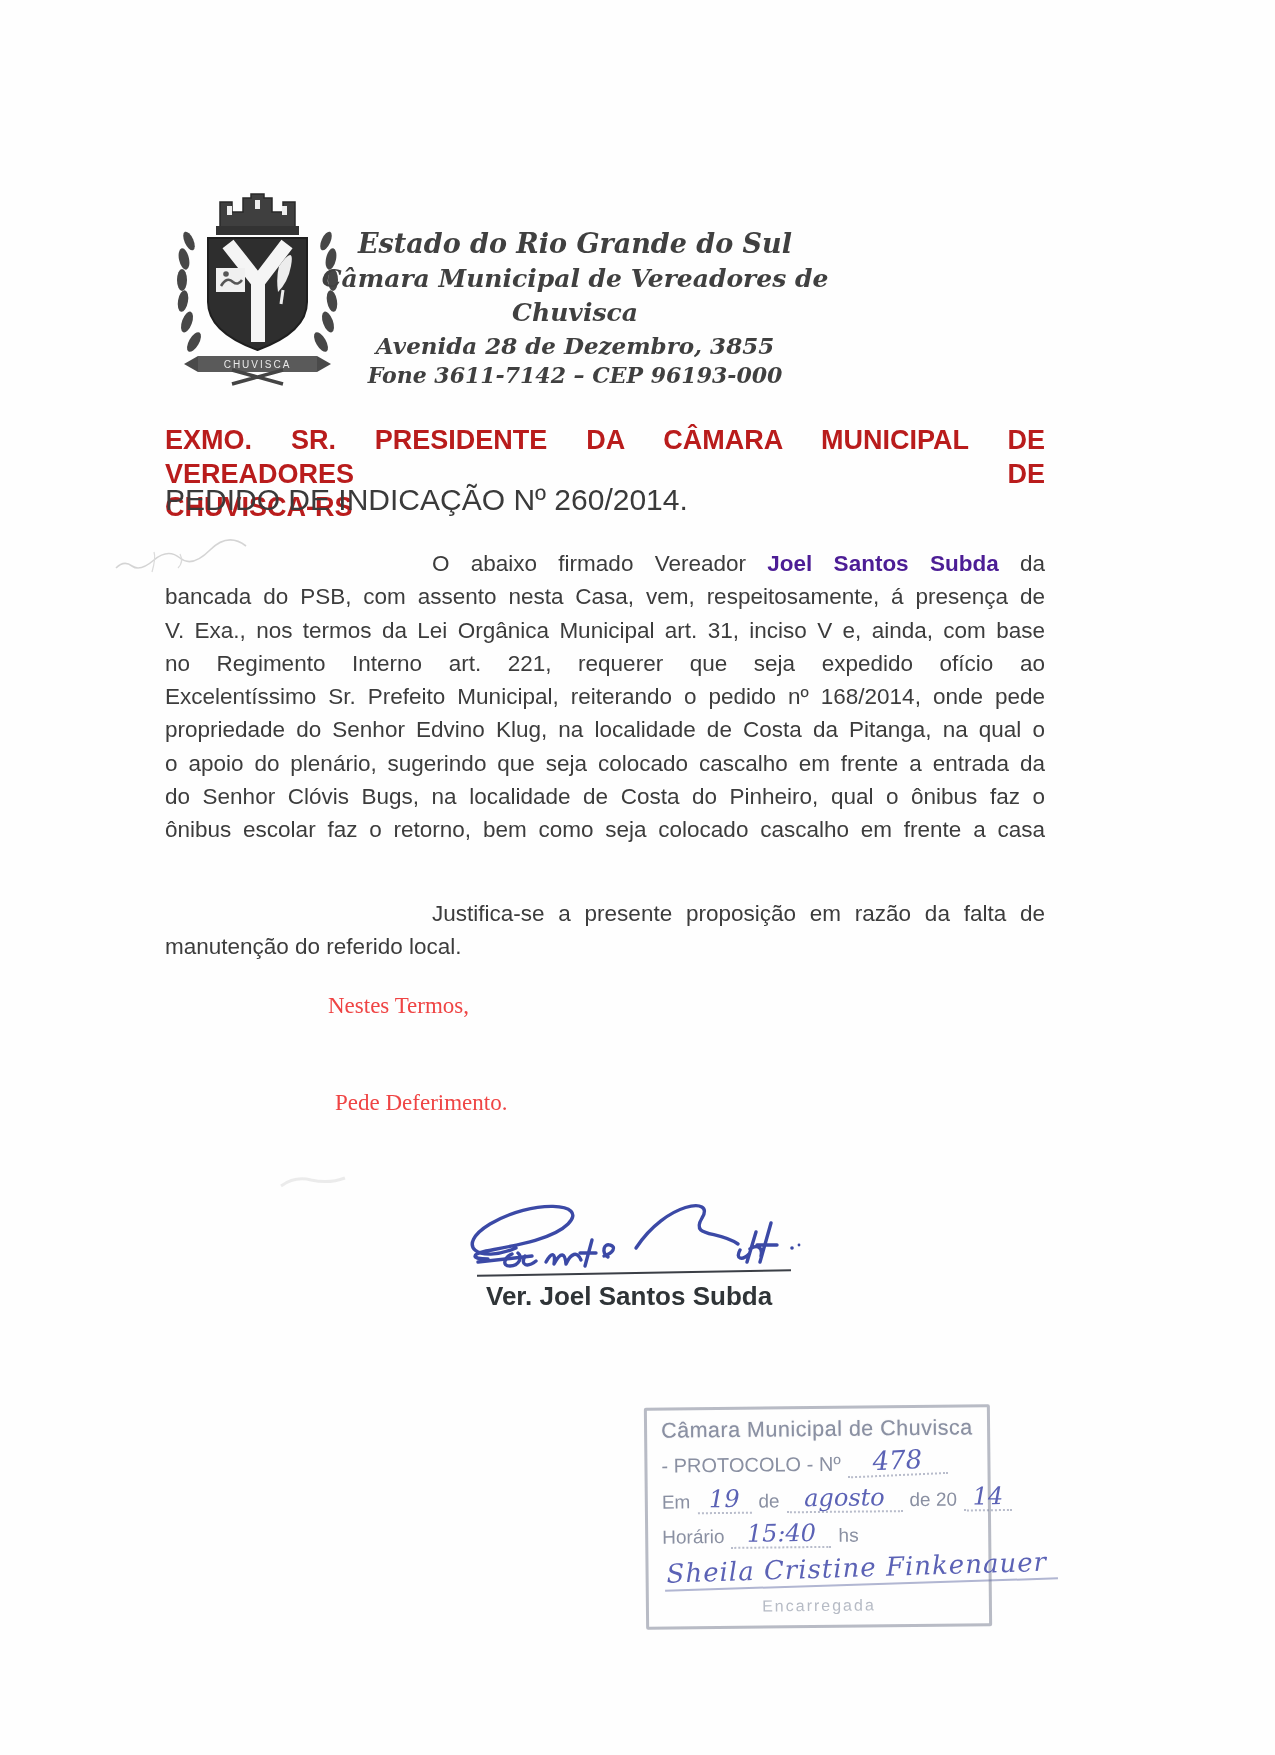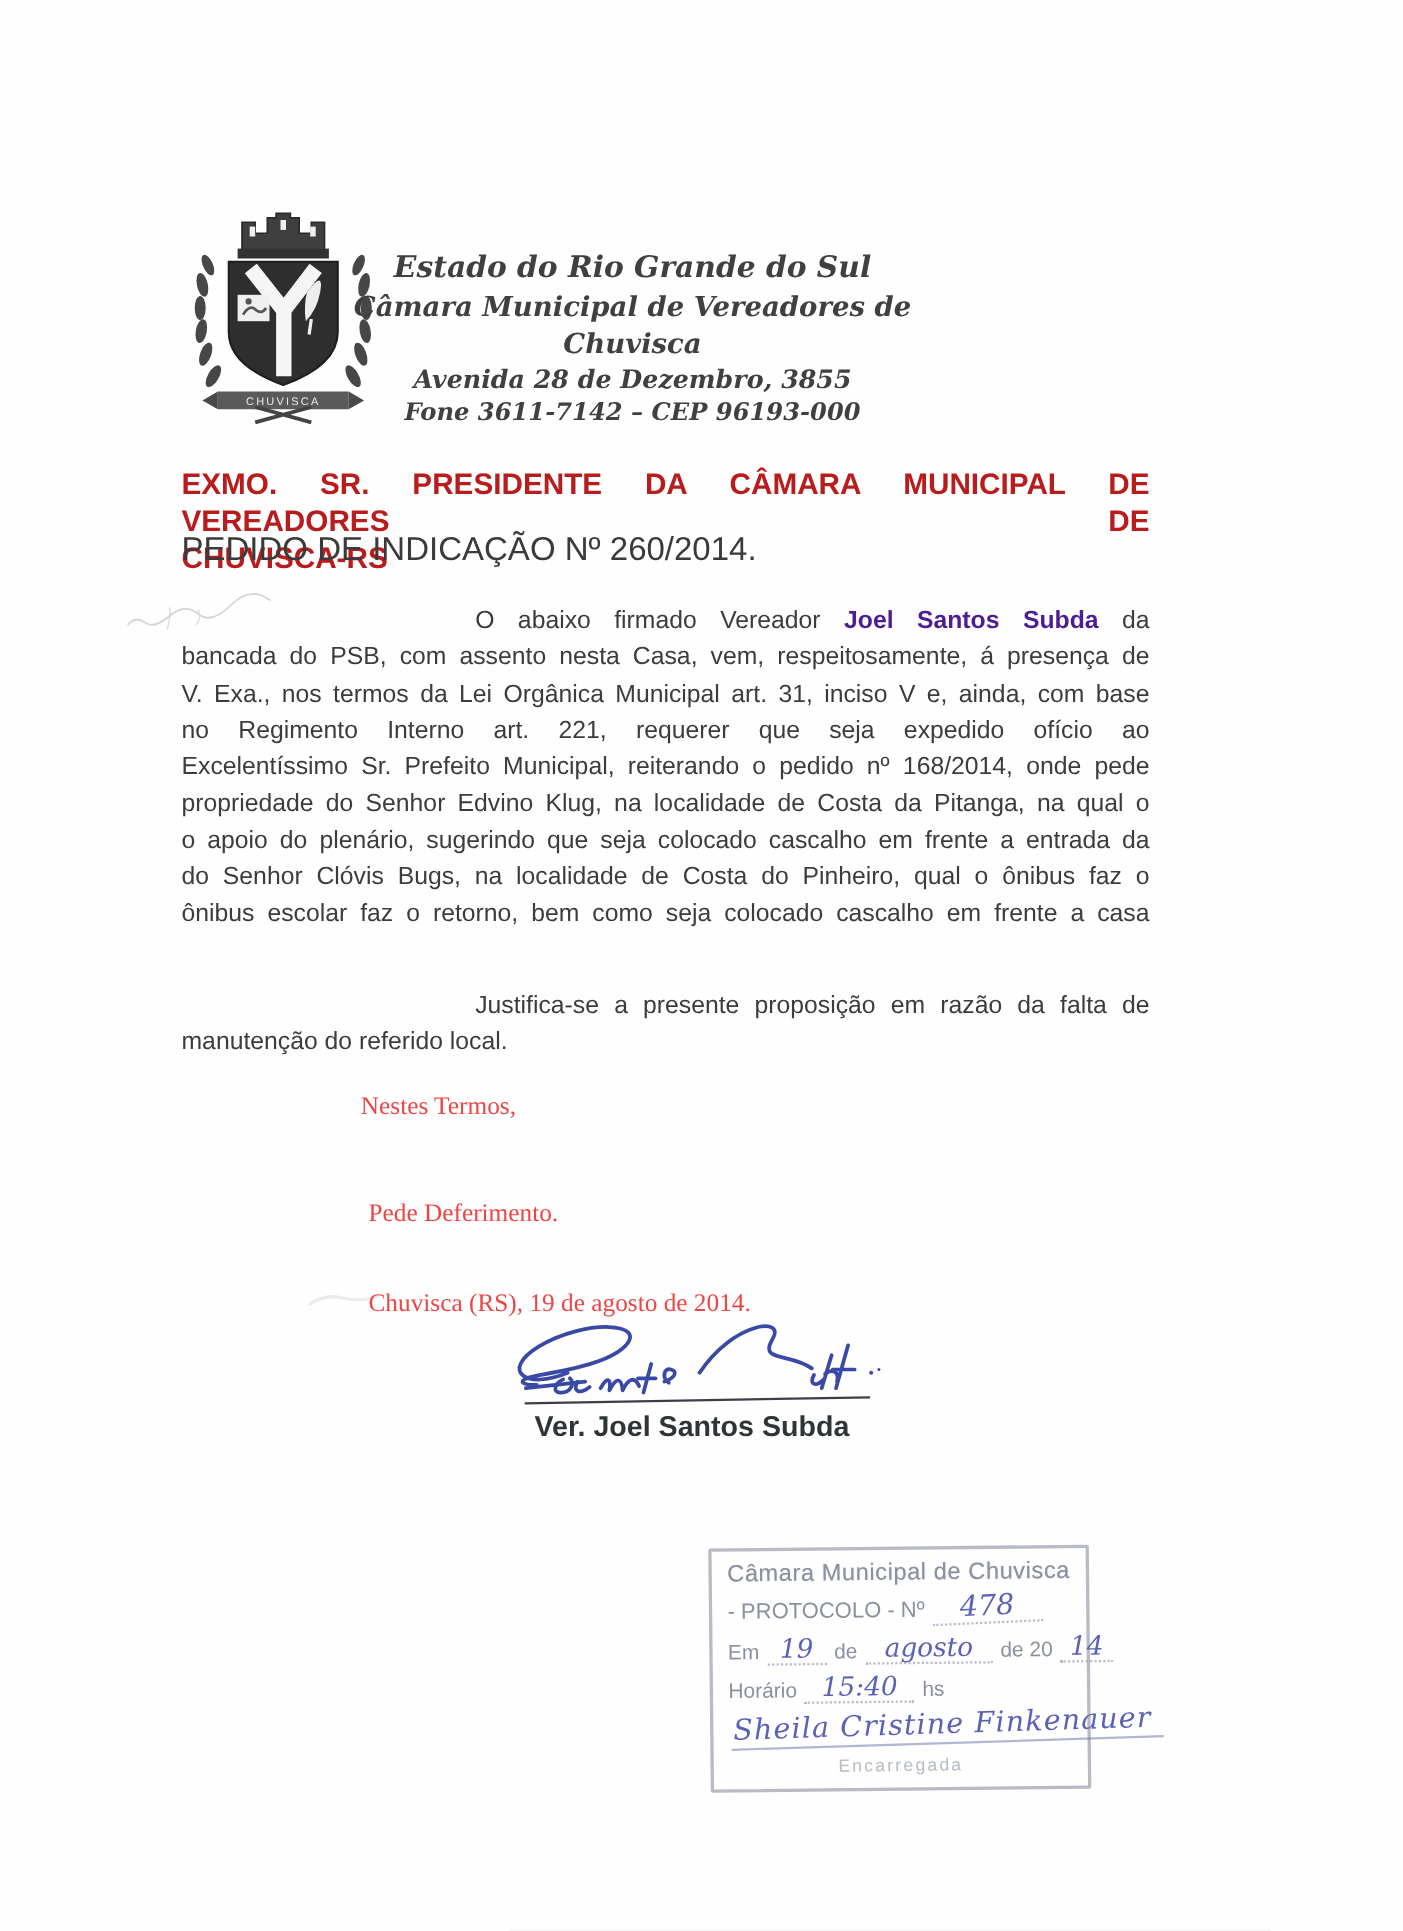--- a/index.html
+++ b/index.html
@@ -153,21 +153,20 @@
     <div class="jline">ônibus escolar faz o retorno, bem como seja colocado cascalho em frente a casa</div>
   </div>
 
   <div class="para p2">
     <div class="jline indent1">Justifica-se a presente proposição em razão da falta de</div>
     <div class="line">manutenção do referido local.</div>
   </div>
 
   <div class="closing nestes">Nestes Termos,</div>
   <div class="closing pede">Pede Deferimento.</div>
-  <div class="closing dateline">Chuvisca (RS), 19 de agosto de 2014.</div>
 
   <svg class="sig-svg" viewBox="0 0 400 95">
     <g stroke="#3b49a6" stroke-width="3.4" fill="none" stroke-linecap="round" stroke-linejoin="round">
       <path d="M96 52 C58 68 34 50 70 28 C112 3 170 6 148 28 C132 44 92 50 66 55 C52 58 50 63 68 63"></path>
       <path d="M58 66 L112 60"></path>
       <path d="M92 58 c-7 3 -11 12 -2 12 c9 0 13 -9 8 -13 m7 3 c-5 9 2 12 11 5"></path>
       <path d="M126 66 c6 -11 10 -9 8 2 c7 -13 11 -11 12 0 c5 -11 11 -13 15 -4"></path>
       <path d="M172 44 l-7 26 m-5 -13 h16"></path>
       <path d="M184 60 c9 -3 13 -9 6 -11 c-6 -2 -9 7 -2 12"></path>
       <path d="M216 52 C246 6 296 0 282 22 C270 42 298 34 318 48"></path>

